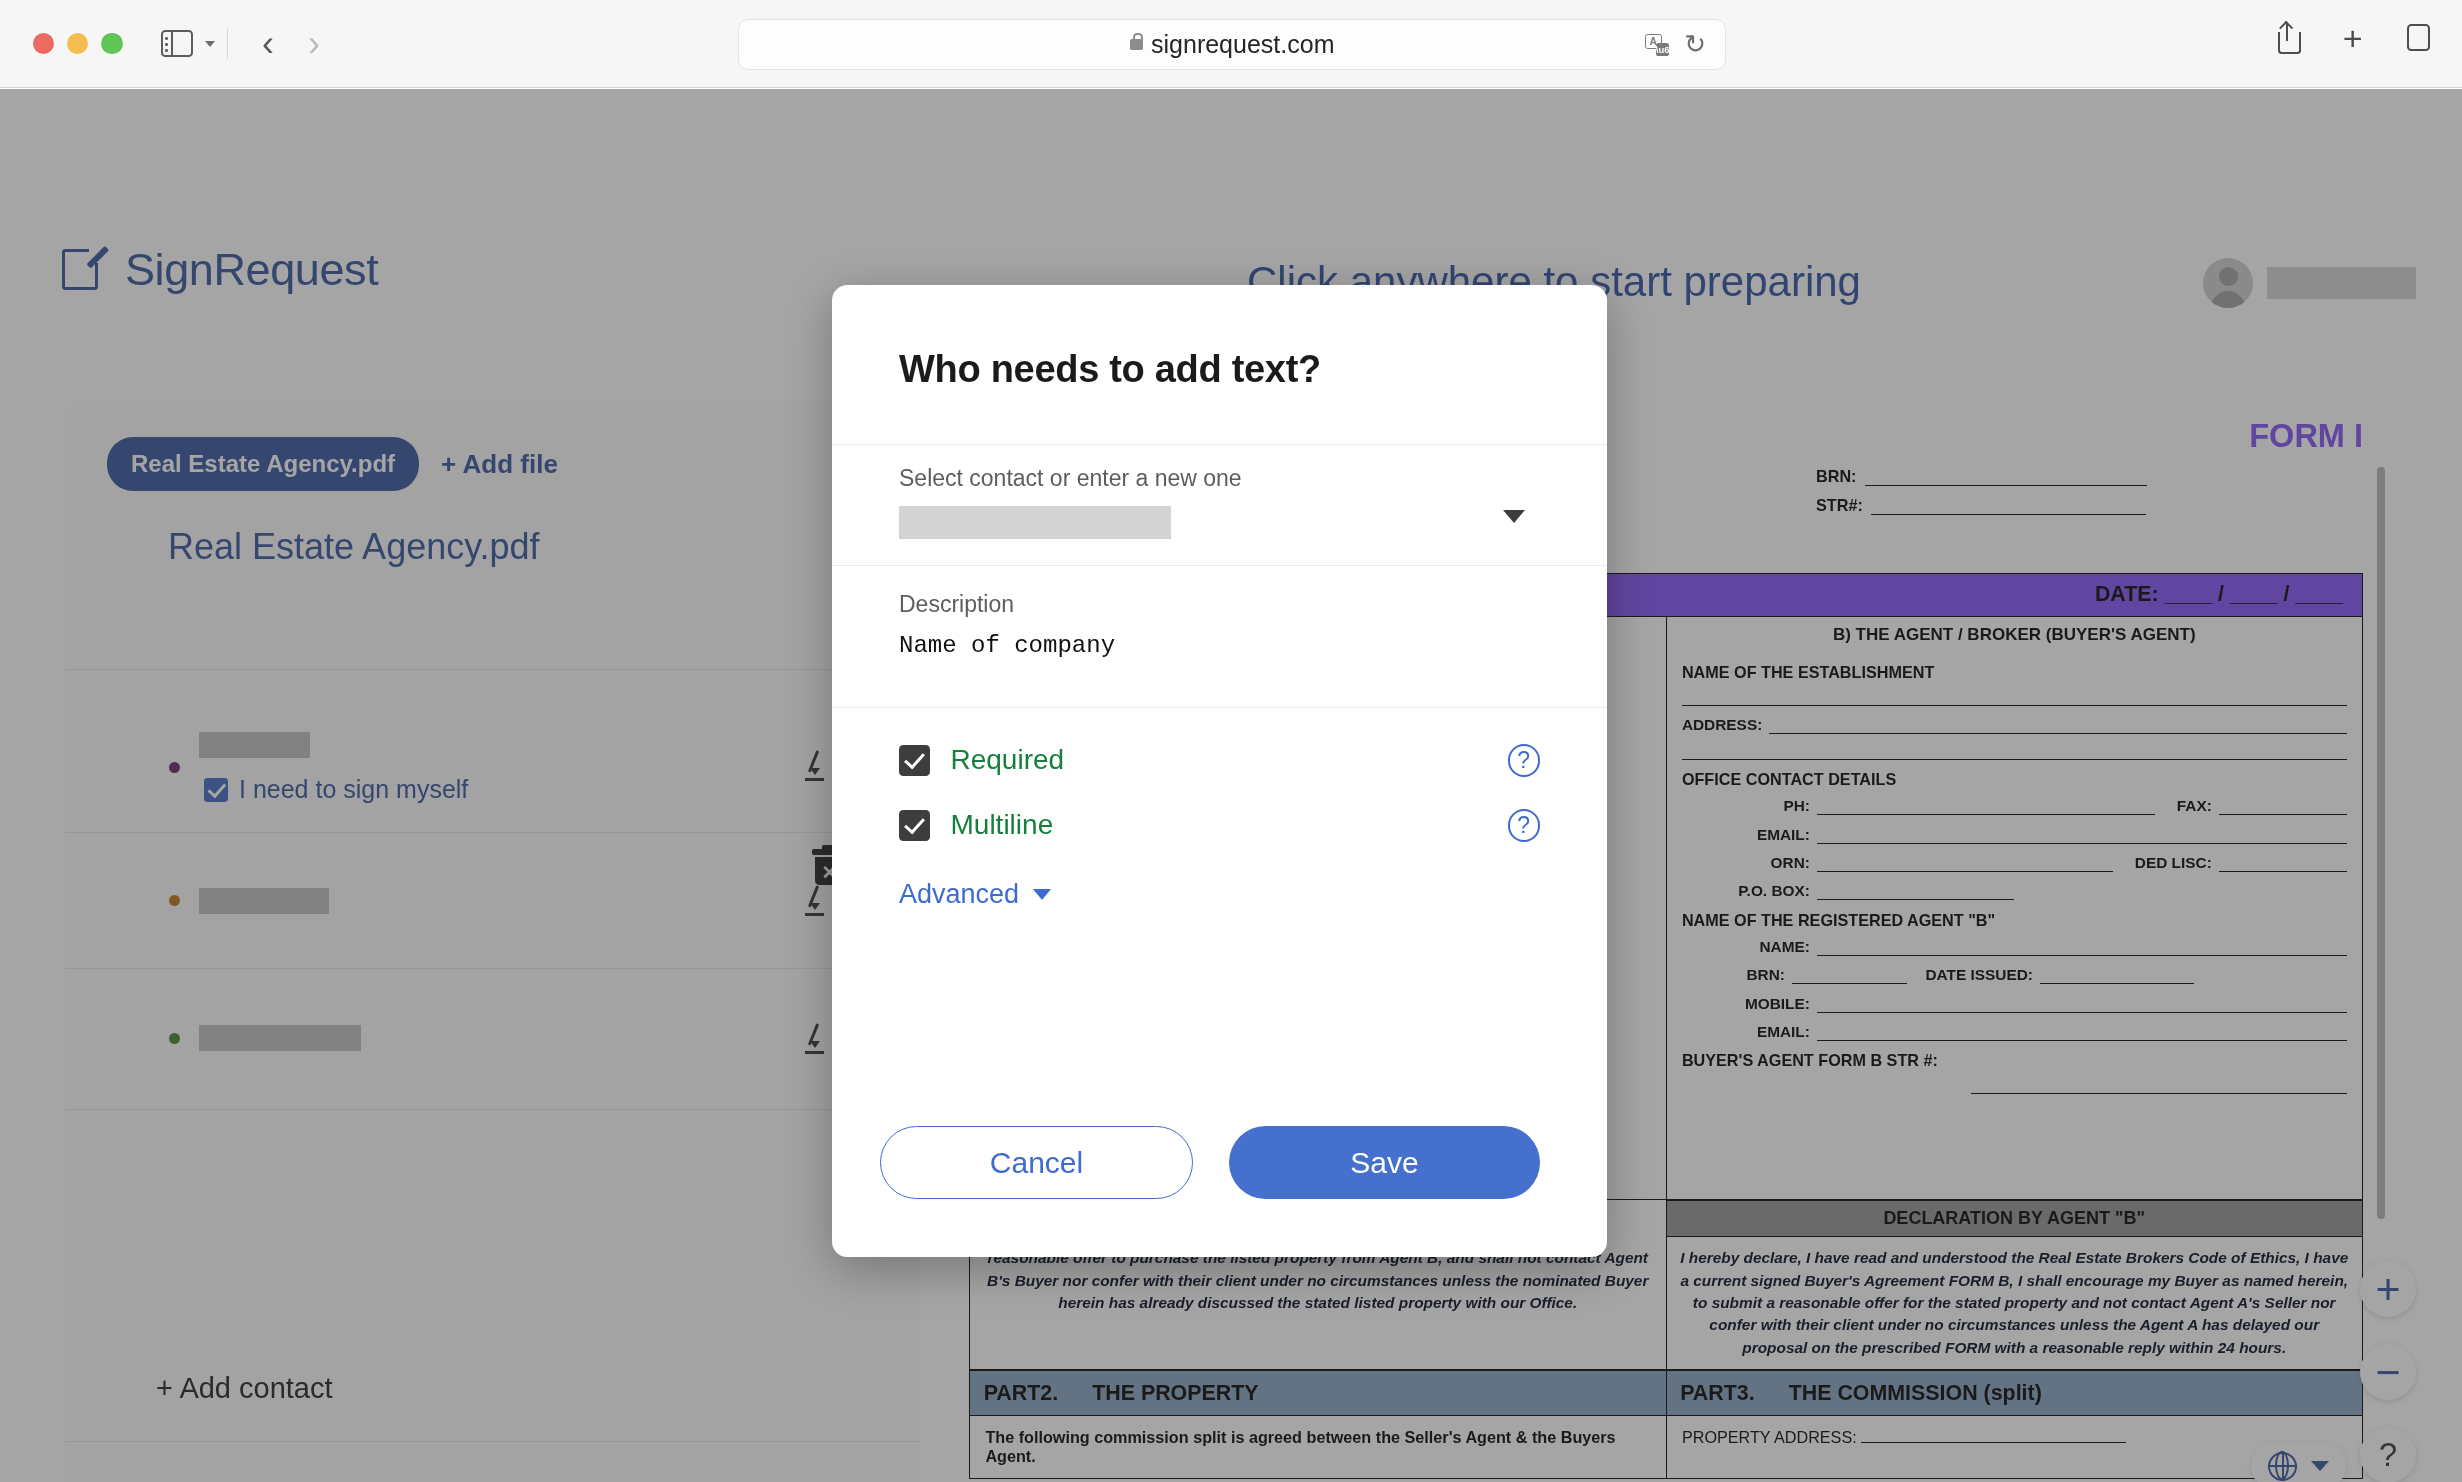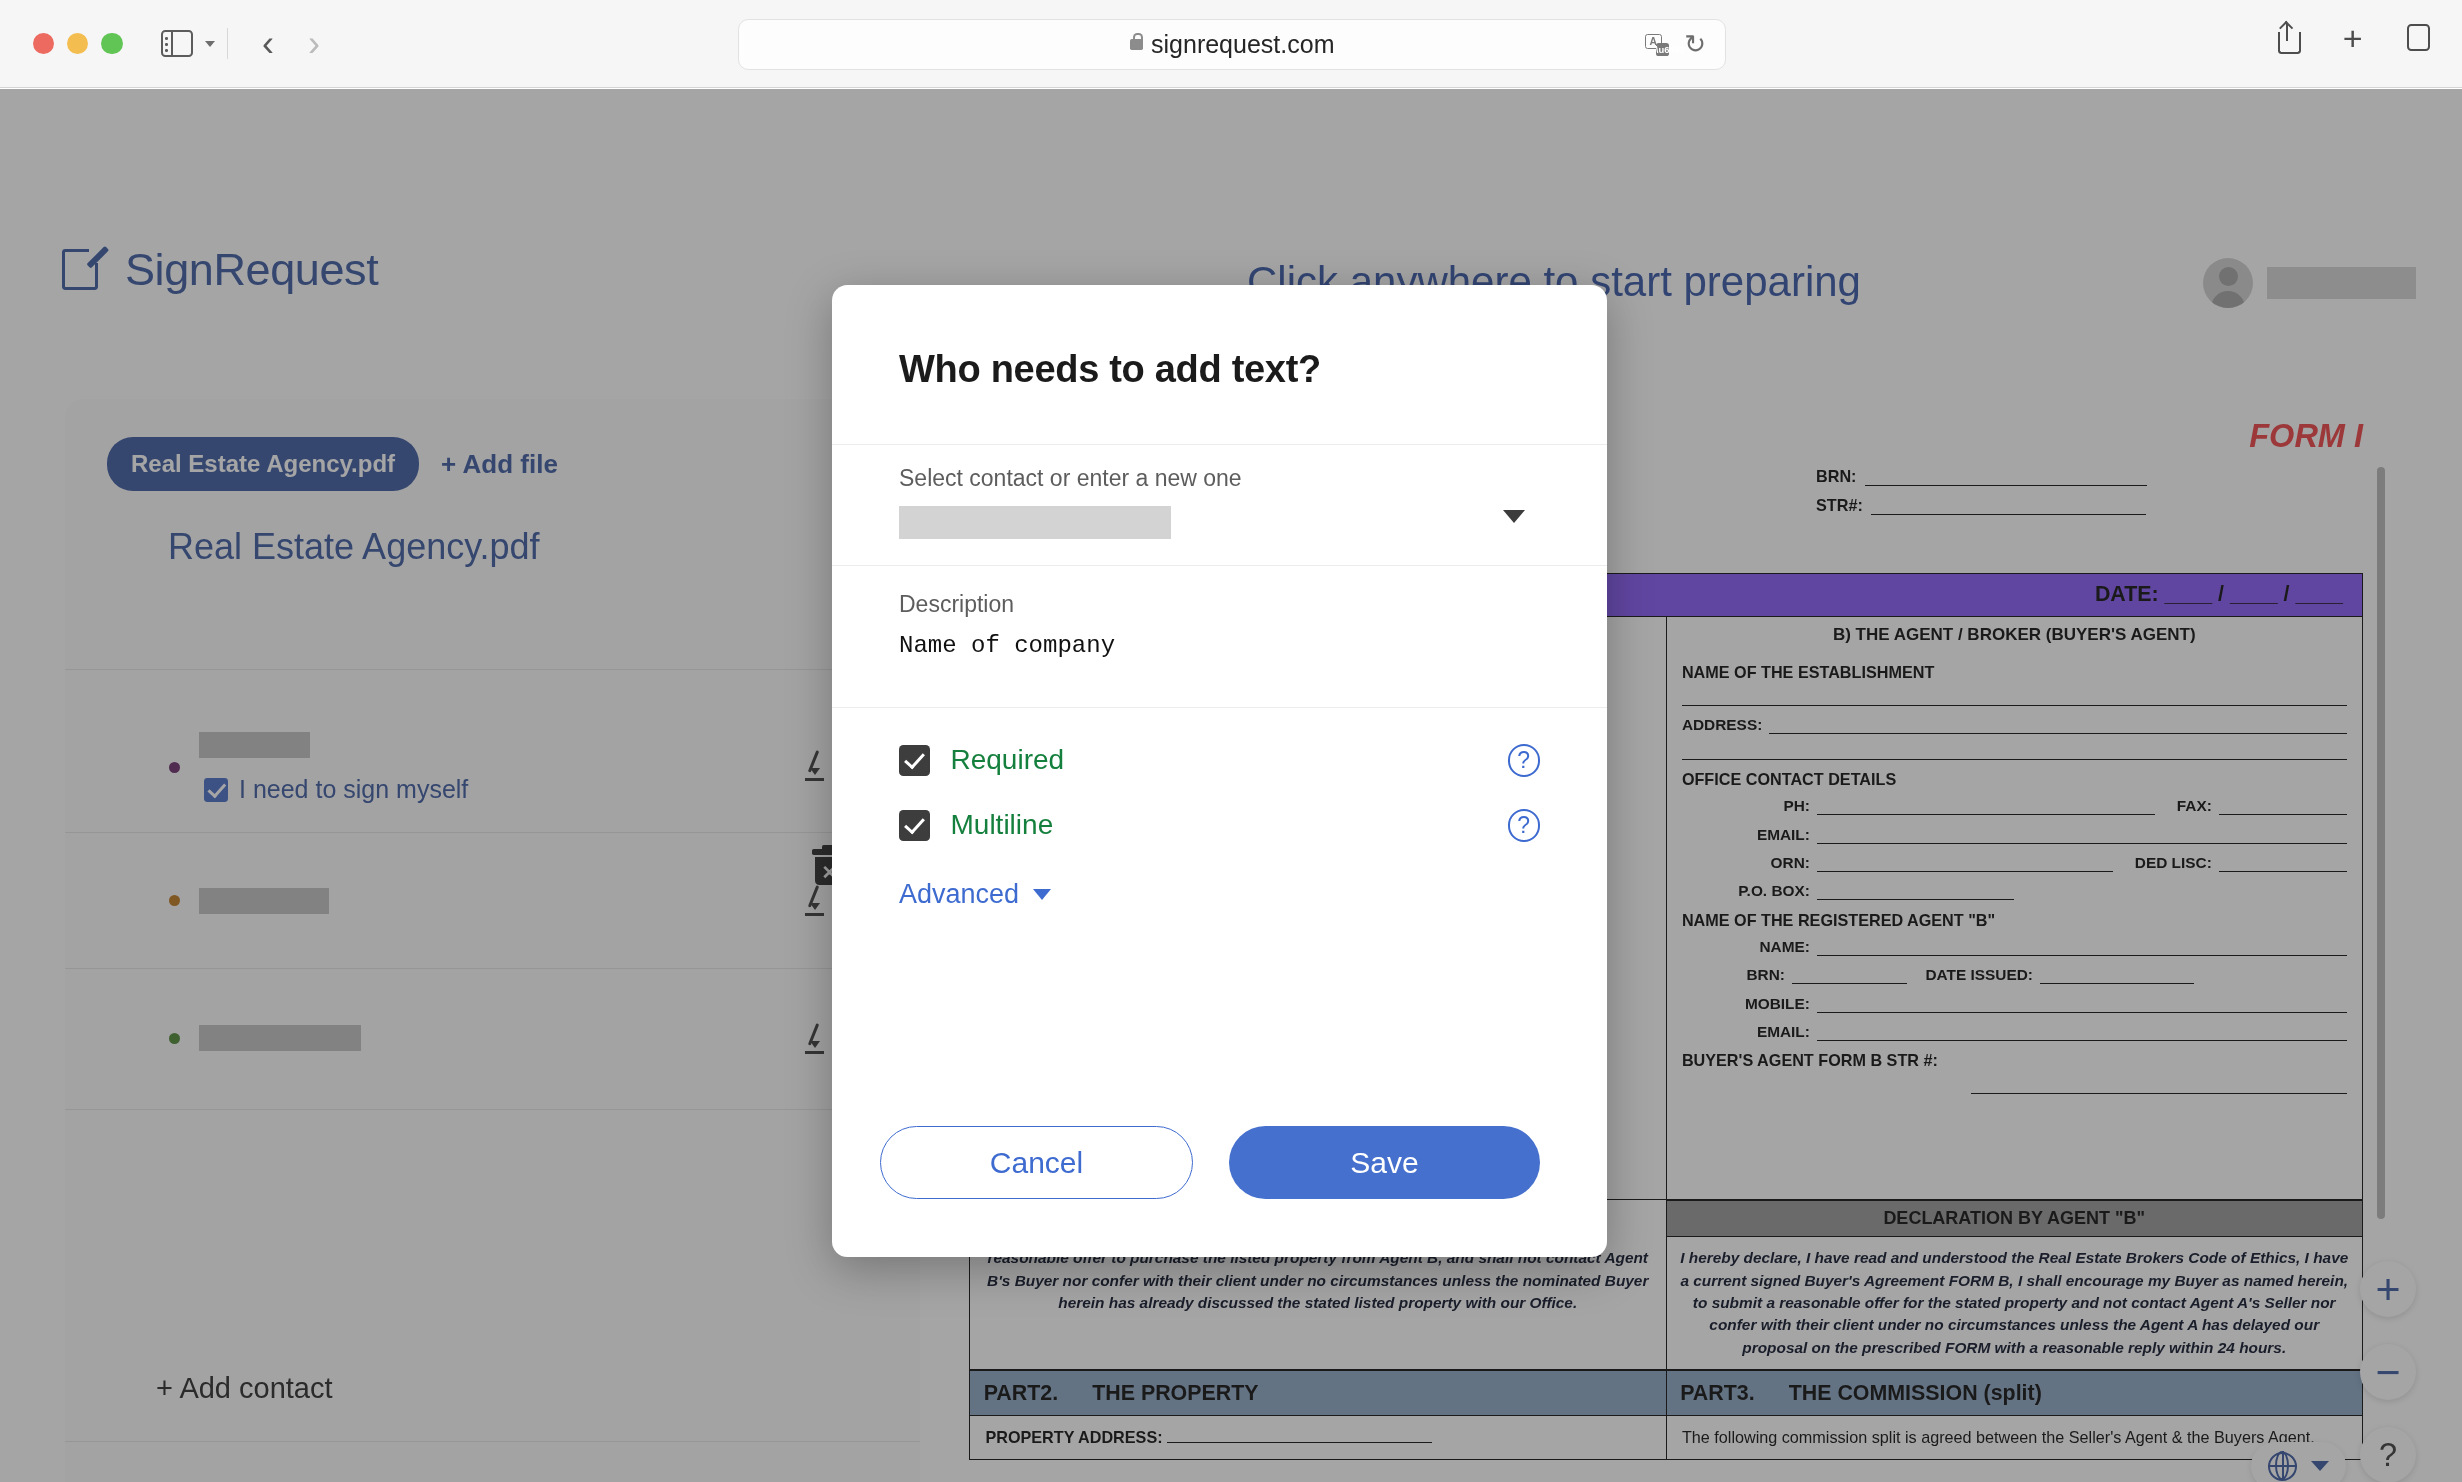--- a/index.html
+++ b/index.html
@@ -123,21 +123,21 @@
   .addcontact { position: absolute; left: 91px; top: 973px; font-size: 29px; color: #2d2d2d; }
 
   
   .pdf {
     position: absolute; left: 940px; top: 310px; width: 1452px; height: 1083px;
     background: #ffffff; overflow: hidden;
   }
   .pdf-inner { position: absolute; left: 0; top: 0; width: 1452px; padding: 19px 29px; font-family: "Liberation Sans", sans-serif; }
   .pdf-head { display: flex; justify-content: space-between; align-items: flex-start; }
   .pdf-org { font-size: 19.7px; font-weight: 800; color: #111; line-height: 1.35; letter-spacing: -0.2px; }
-  .pdf-formno { font-size: 32.5px; font-weight: 800; color: #ef4444; font-style: italic; }
+  .pdf-formno { font-size: 32.5px; font-weight: 800; color: #8b5cf6; }
   .pdf-ids { margin-top: 12px; font-size: 16.2px; font-weight: 700; color: #111; }
   .pdf-ids .idrow { display: flex; align-items: flex-end; gap: 8.5px; margin-bottom: 10.3px; }
   .ln { border-bottom: 1.3px solid #111; display: inline-block; }
   .pdf-bylaw { margin-top: 13.7px; font-size: 17px; font-style: italic; font-weight: 700; color: #111; }
 
   .pdf-band { background: #8b5cf6; border: 1.7px solid #111; display: flex; align-items: center;
               justify-content: space-between; padding: 8.5px 19px; margin-top: 13.7px; }
   .pdf-band .t { font-size: 21.4px; font-weight: 800; color: #111; }
   .pdf-band .d { font-size: 21.4px; font-weight: 800; color: #111; }
 
@@ -453,22 +453,22 @@
           <div>
               <span>PART2.</span>
               <span>THE PROPERTY</span>
             </div>
           <div>
               <span>PART3.</span>
               <span>THE COMMISSION (split)</span>
             </div>
         </div>
         <div class="pdf-bot">
+          <div>The following commission split is agreed between the Seller's Agent &amp; the Buyers Agent.</div>
           <div><span>PROPERTY ADDRESS:</span> <span class="ln" style="width:265px;"></span></div>
-          <div>The following commission split is agreed between the Seller's Agent &amp; the Buyers Agent.</div>
         </div>
       </div>
       <div class="pdf-scroll"></div>
     </div>
 
     <div class="fctrl zin">+</div>
     <div class="fctrl zout">−</div>
     <div class="fctrl hlp">?</div>
     <div class="langbtn">
       <span class="globe">

